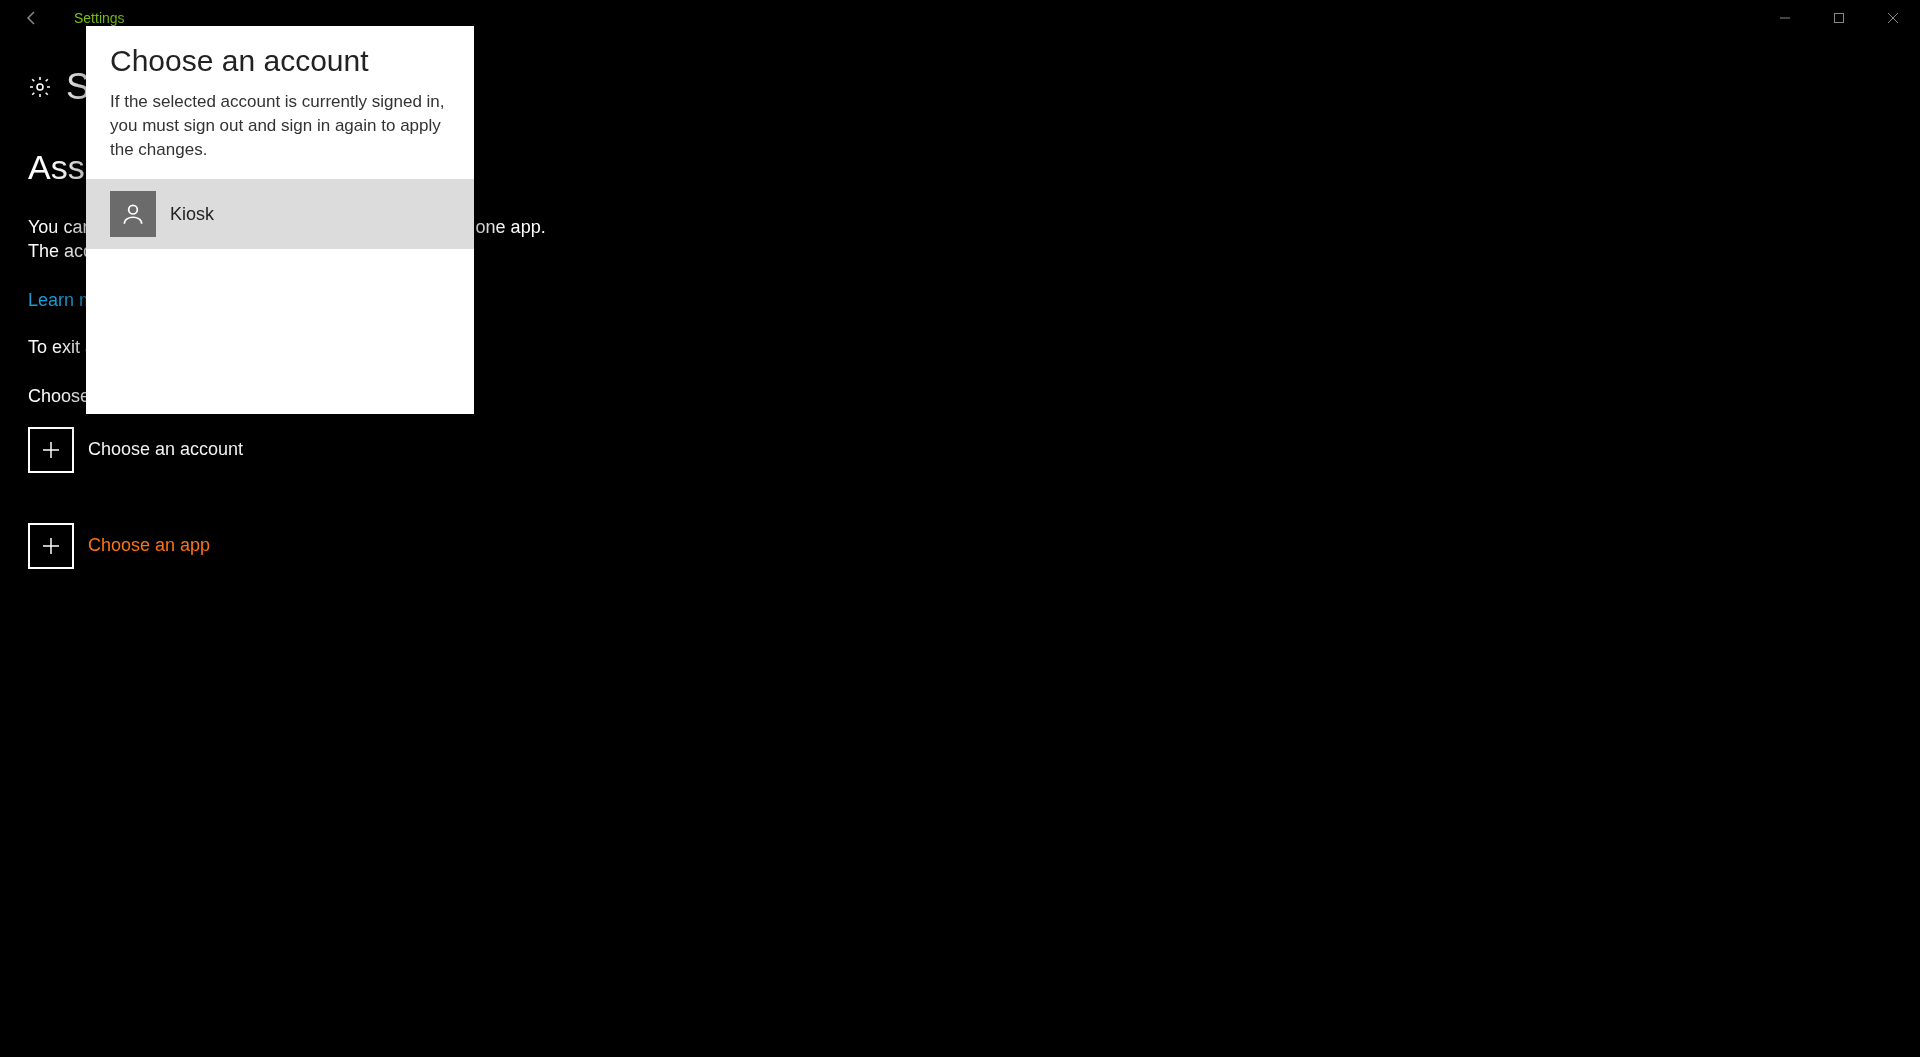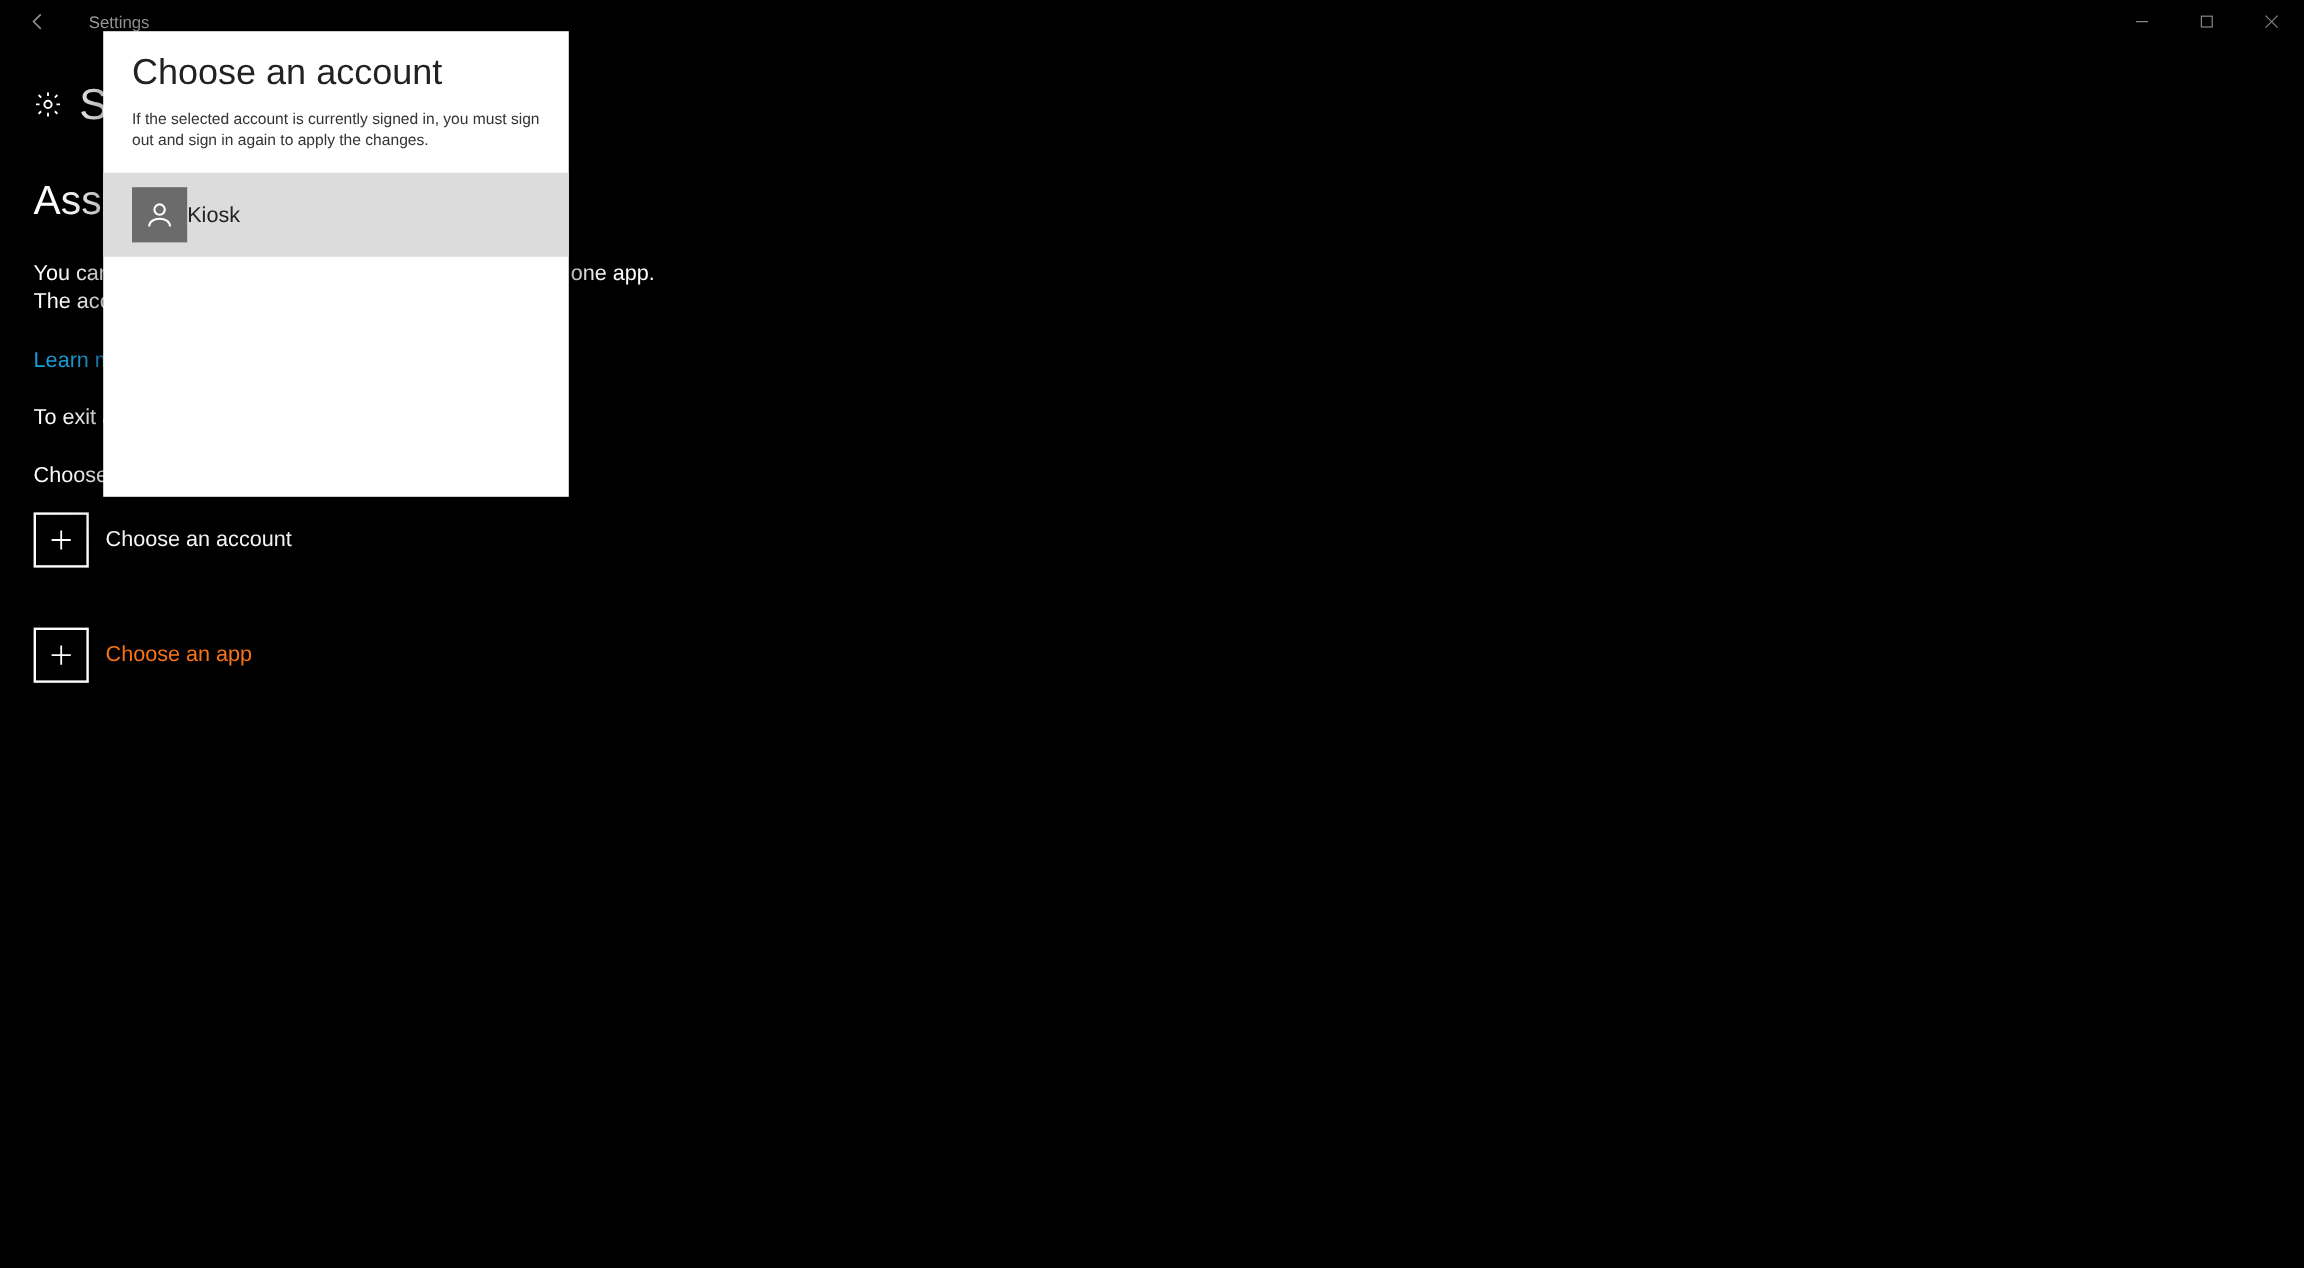--- a/index.html
+++ b/index.html
@@ -27,21 +27,21 @@
     width: 28px;
     height: 28px;
     display: flex;
     align-items: center;
     justify-content: center;
     color: #888;
   }
   .title-text {
     margin-left: 28px;
     font-size: 14px;
-    color: #a3a3a3;
+    color: #84cc16;
   }
   .window-controls {
     position: absolute;
     right: 0;
     top: 0;
     display: flex;
     height: 36px;
   }
   .win-ctrl {
     width: 54px;
@@ -130,28 +130,29 @@
     display: flex;
     flex-direction: column;
   }
   .dialog-title {
     font-size: 30px;
     font-weight: 400;
     padding: 18px 24px 12px 24px;
     color: #222;
   }
   .dialog-text {
-    font-size: 13px;
+    font-size: 17px;
     line-height: 1.4;
     padding: 0 24px 18px 24px;
     color: #333;
   }
   .account-item {
     display: flex;
     align-items: center;
+    gap: 14px;
     padding: 12px 24px;
     background: #dcdcdc;
     cursor: pointer;
   }
   .avatar-box {
     width: 46px;
     height: 46px;
     background: #6b6b6b;
     display: flex;
     align-items: center;

